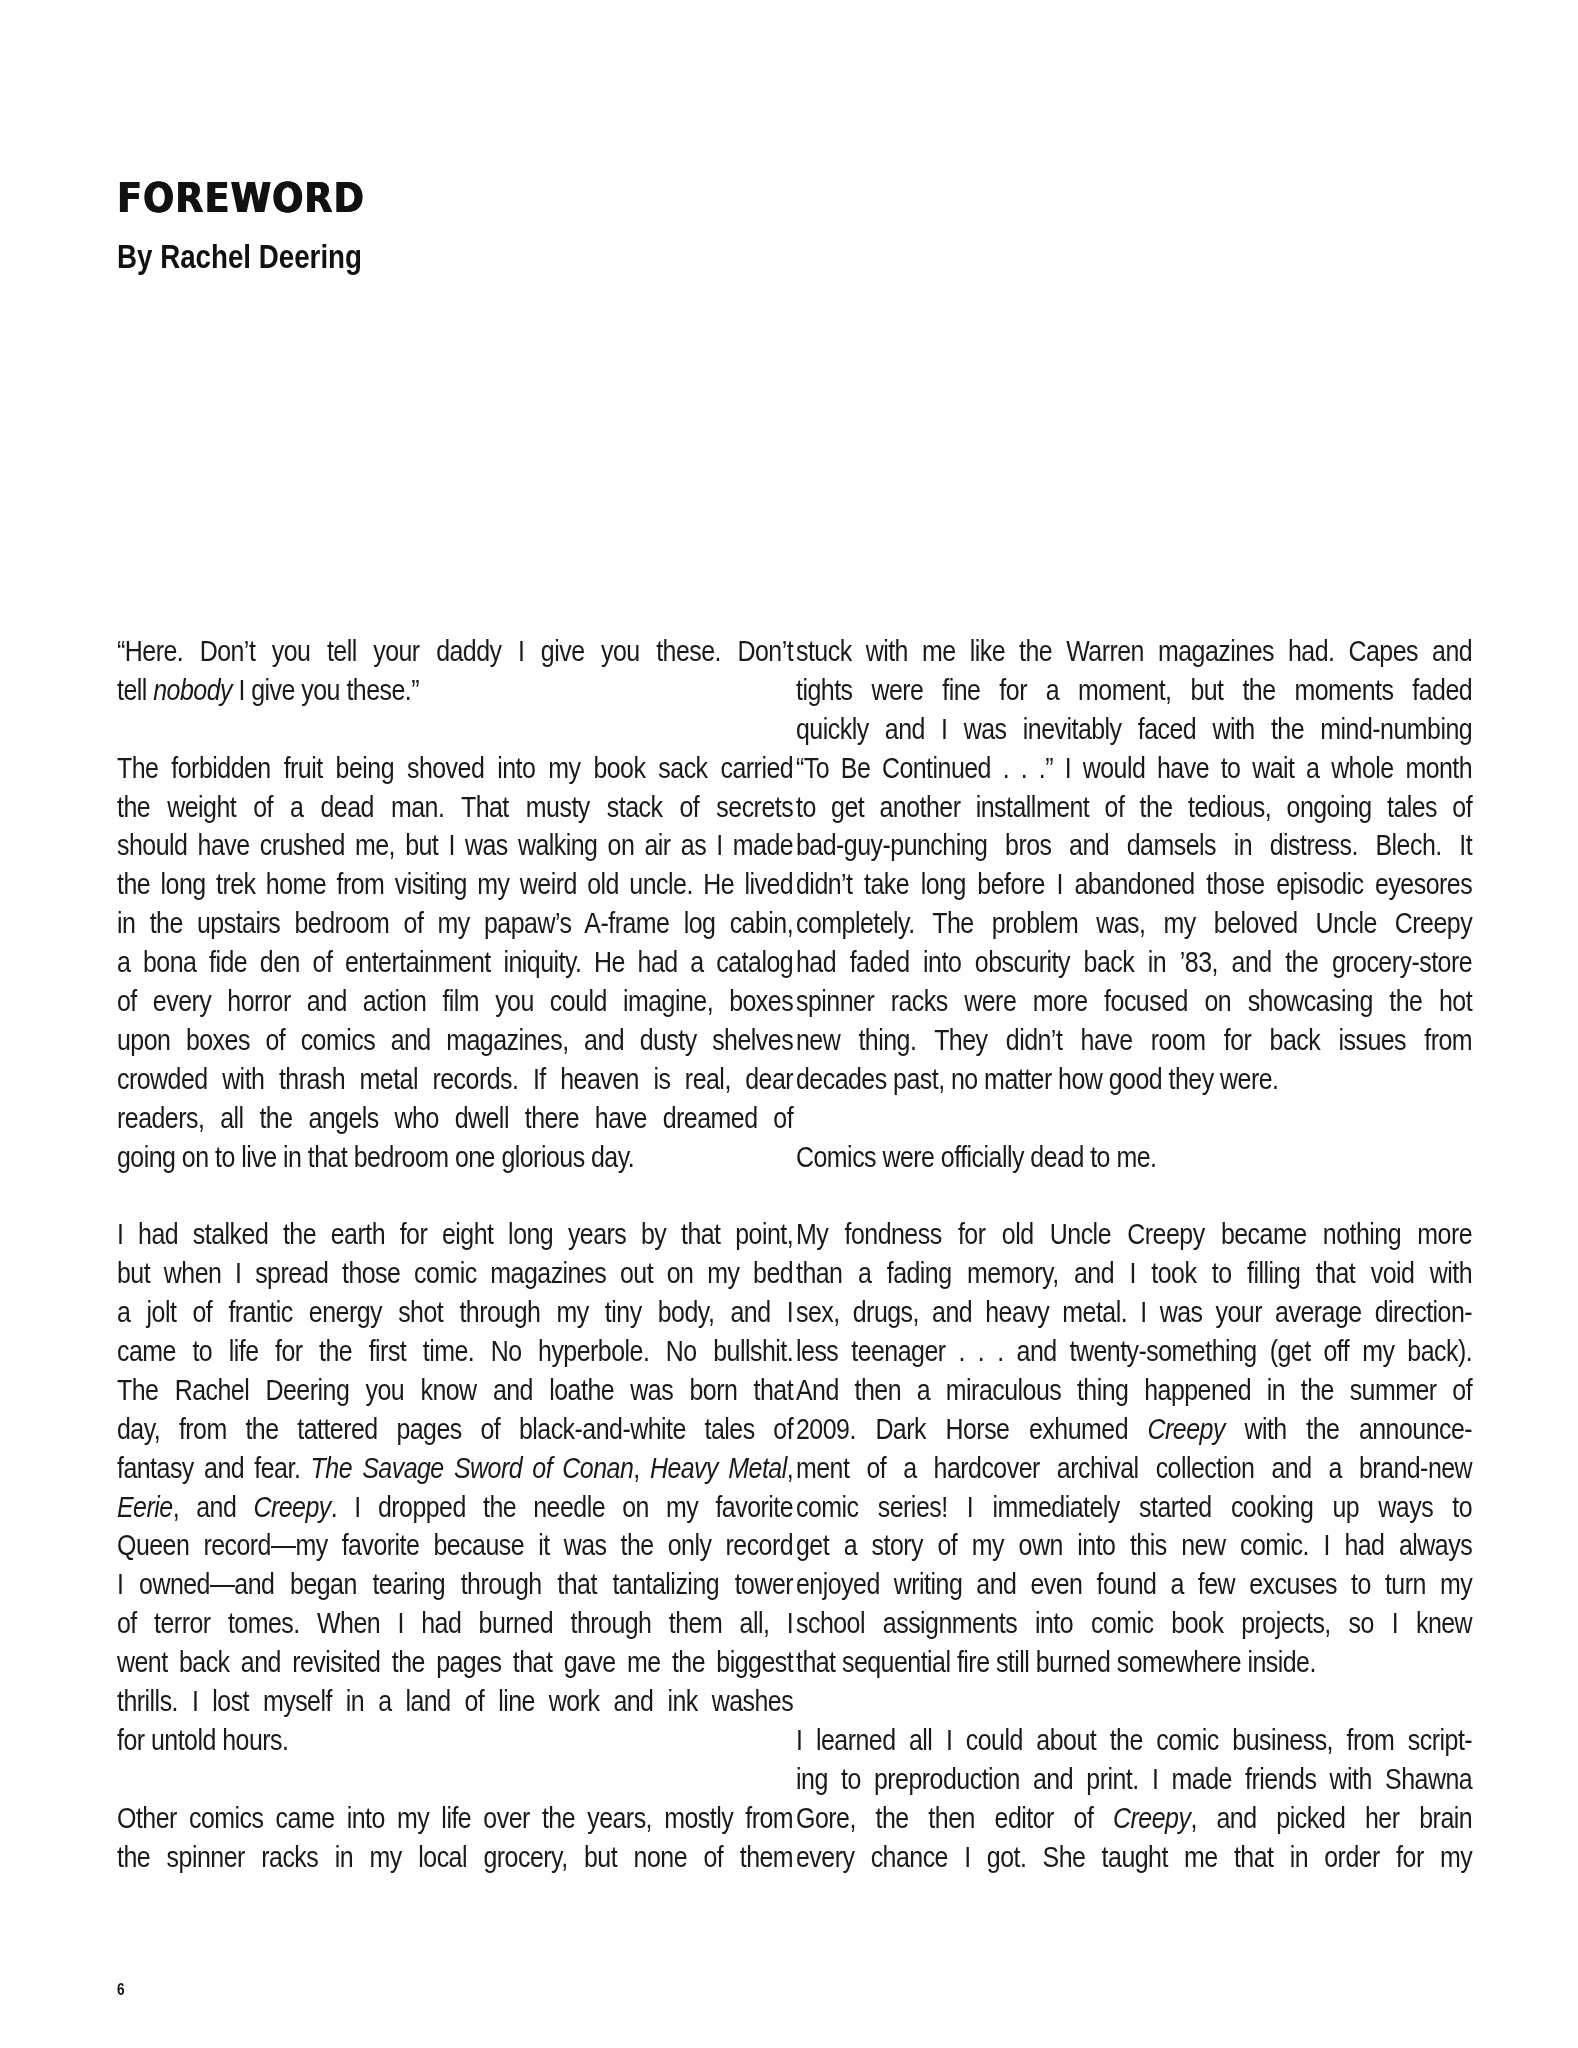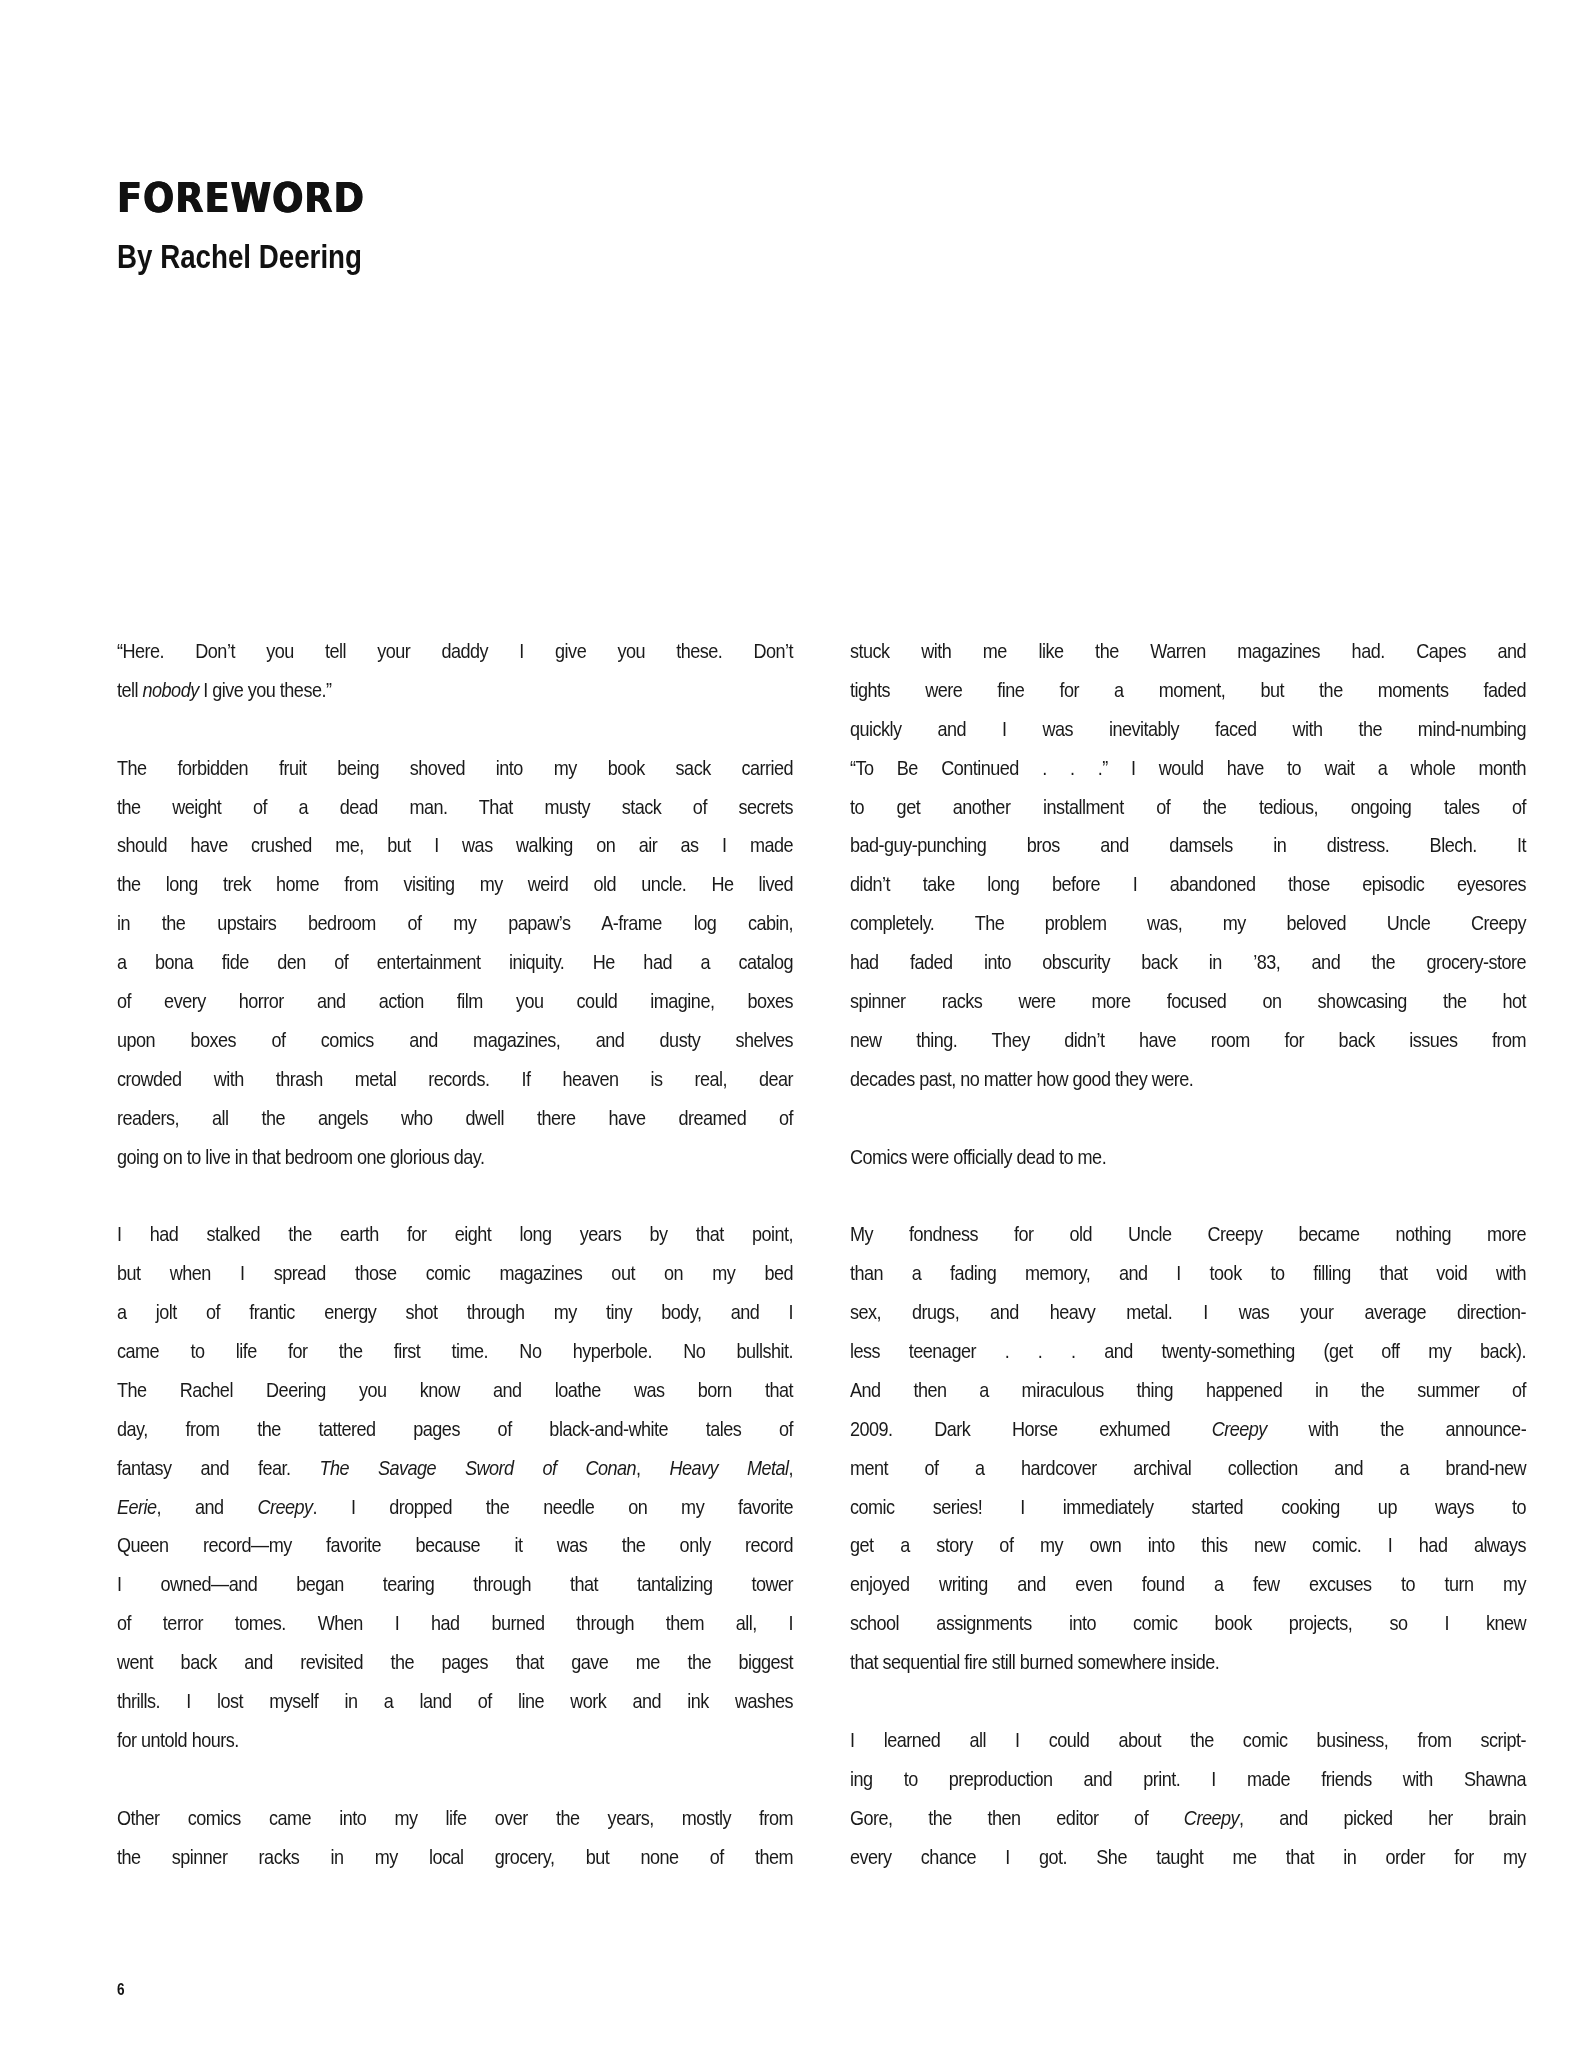--- a/index.html
+++ b/index.html
@@ -38,25 +38,25 @@
     font-size: 33px;
     transform: scaleX(0.84);
     transform-origin: left top;
     color: #111;
     line-height: 1;
   }
   .col {
     position: absolute;
     top: 632px;
     width: 676px;
-    font-size: 21px;
+    font-size: 29px;
     line-height: 38.9px;
   }
   .col-left { left: 117px; }
-  .col-right { left: 850px; }
+  .col-right { left: 796px; }
   .line {
     display: block;
     height: 38.9px;
     white-space: nowrap;
     text-align: justify;
     text-align-last: justify;
     letter-spacing: -0.6px;
     word-spacing: 0px;
     transform: scaleX(0.86);
     transform-origin: left top;

